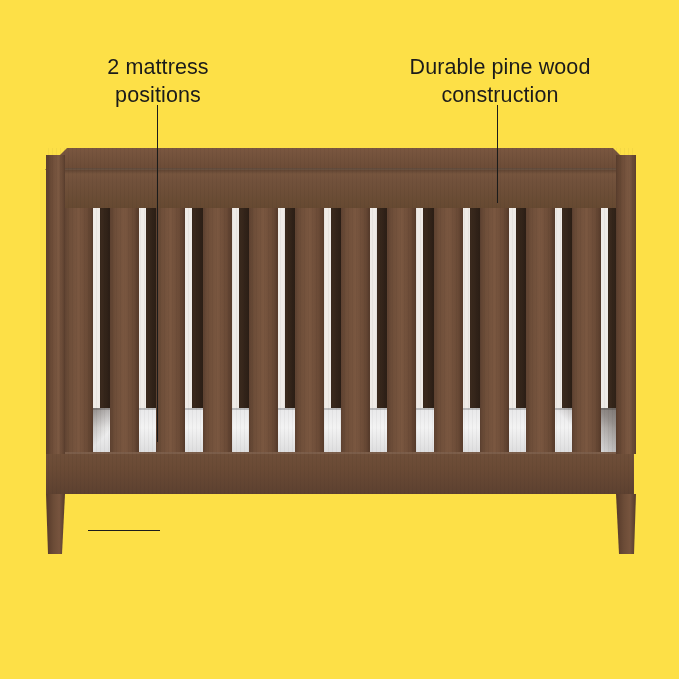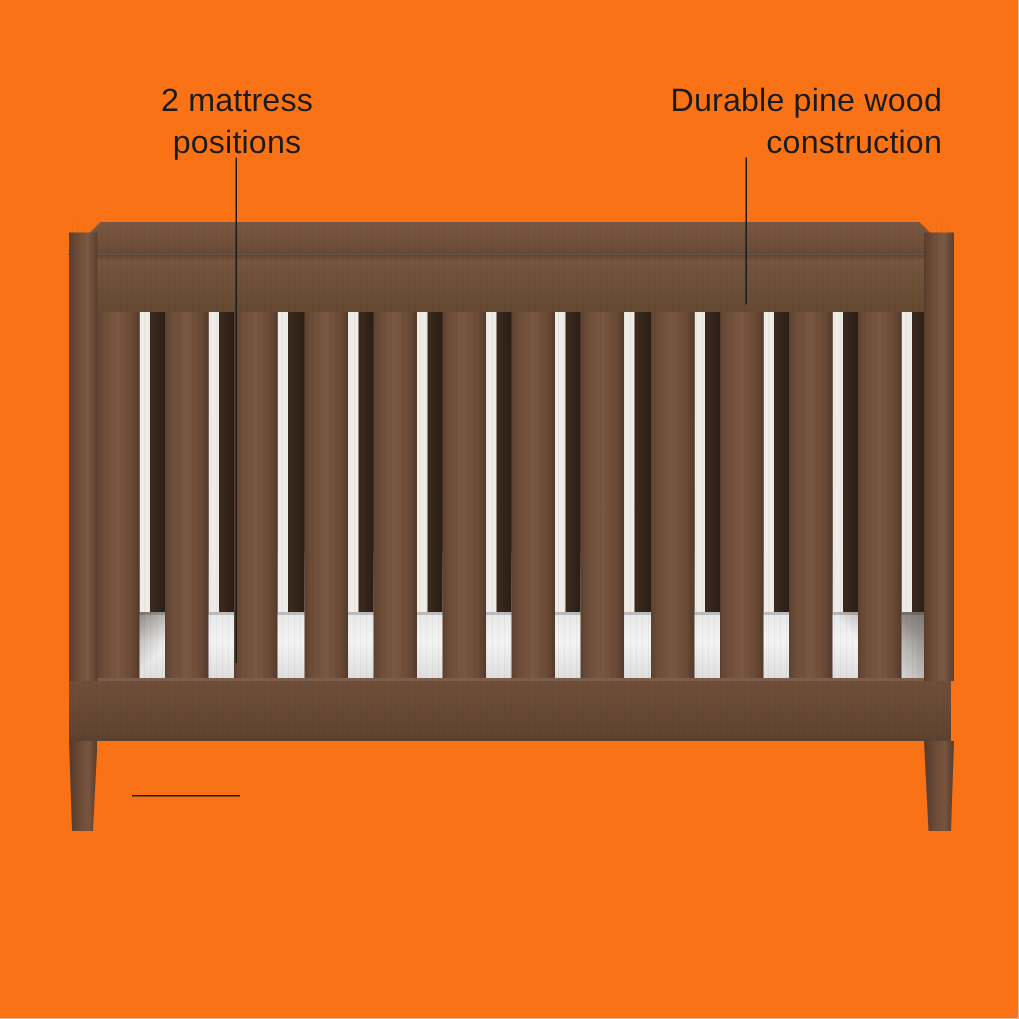--- a/index.html
+++ b/index.html
@@ -3,35 +3,35 @@
 <meta charset="utf-8">
 <style>
   html,body{margin:0;padding:0;}
   body{
     width:679px;height:679px;
     background:#EBE6E2;
     font-family:"Liberation Sans","DejaVu Sans",sans-serif;
     overflow:hidden;
     position:relative;
   }
-  #stage{position:absolute;left:0;top:0;width:679px;height:679px;background:#f97316;}
+  #stage{position:absolute;left:0;top:0;width:679px;height:679px;background:#fde047;}
 
   
   .anno{
     position:absolute;
     color:#1b1b1b;
     font-size:21.5px;
     line-height:1.30;
     letter-spacing:.1px;
     text-align:center;
     white-space:pre-line;
     font-weight:400;
   }
   #anno-mattress{left:56px;top:54px;width:204px;}
-  #anno-pine{left:372px;top:54px;width:256px;text-align:right;}
+  #anno-pine{left:372px;top:54px;width:256px;}
   #anno-legs{left:168px;top:517px;width:200px;text-align:left;font-size:21.5px;}
 
   .leader-v{position:absolute;width:1.4px;background:#1b1b1b;}
   .leader-h{position:absolute;height:1.4px;background:#1b1b1b;}
 
   #leader-mattress{left:156.5px;top:105px;height:337px;z-index:40;}
   #leader-pine{left:496.5px;top:105px;height:98px;z-index:40;}
   #leader-legs{left:88px;top:530px;width:72px;z-index:40;}
 
   

